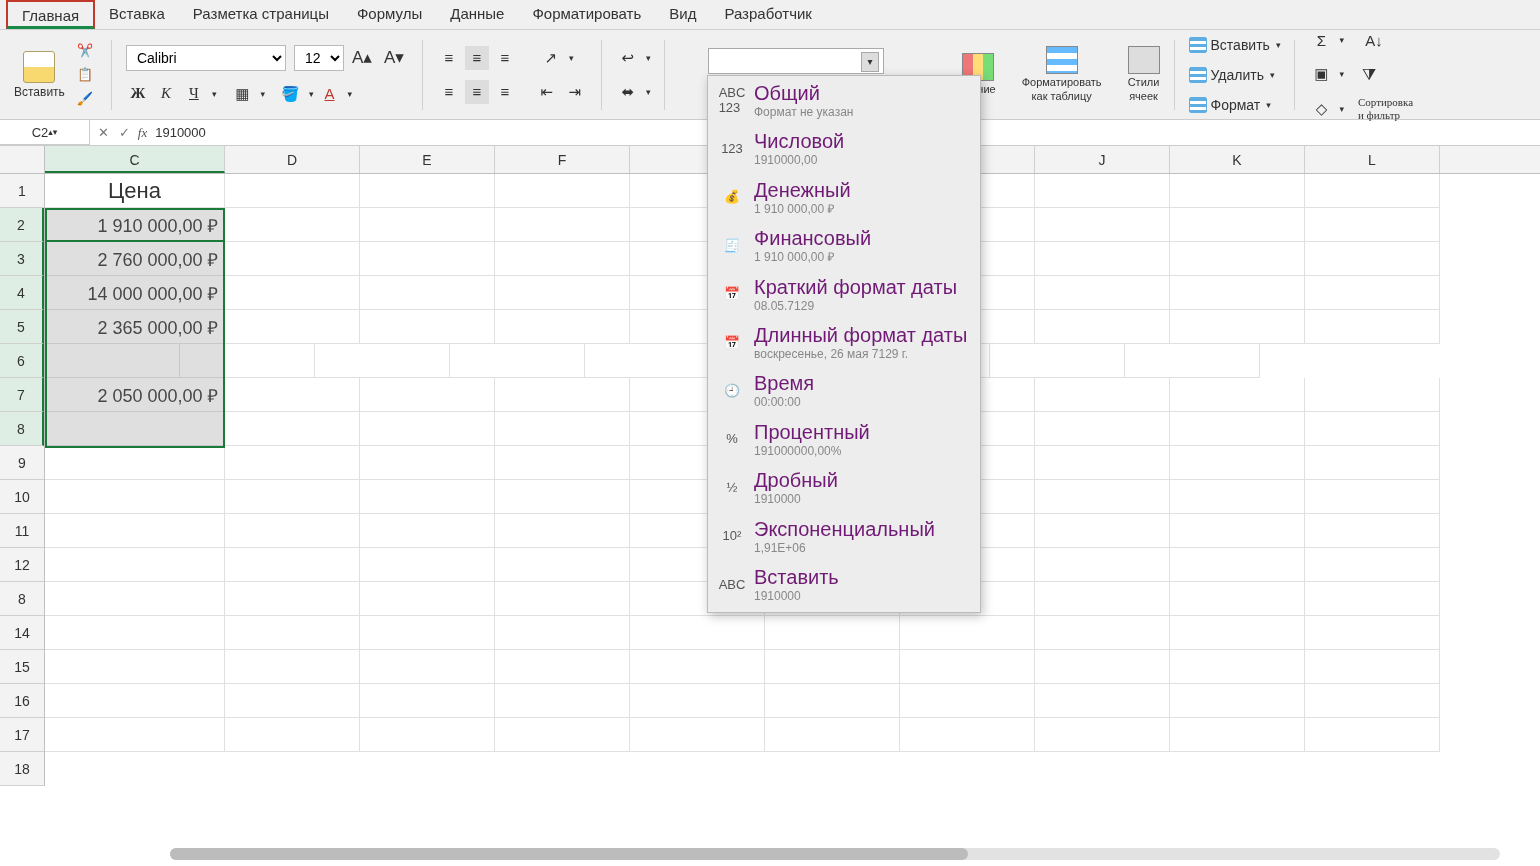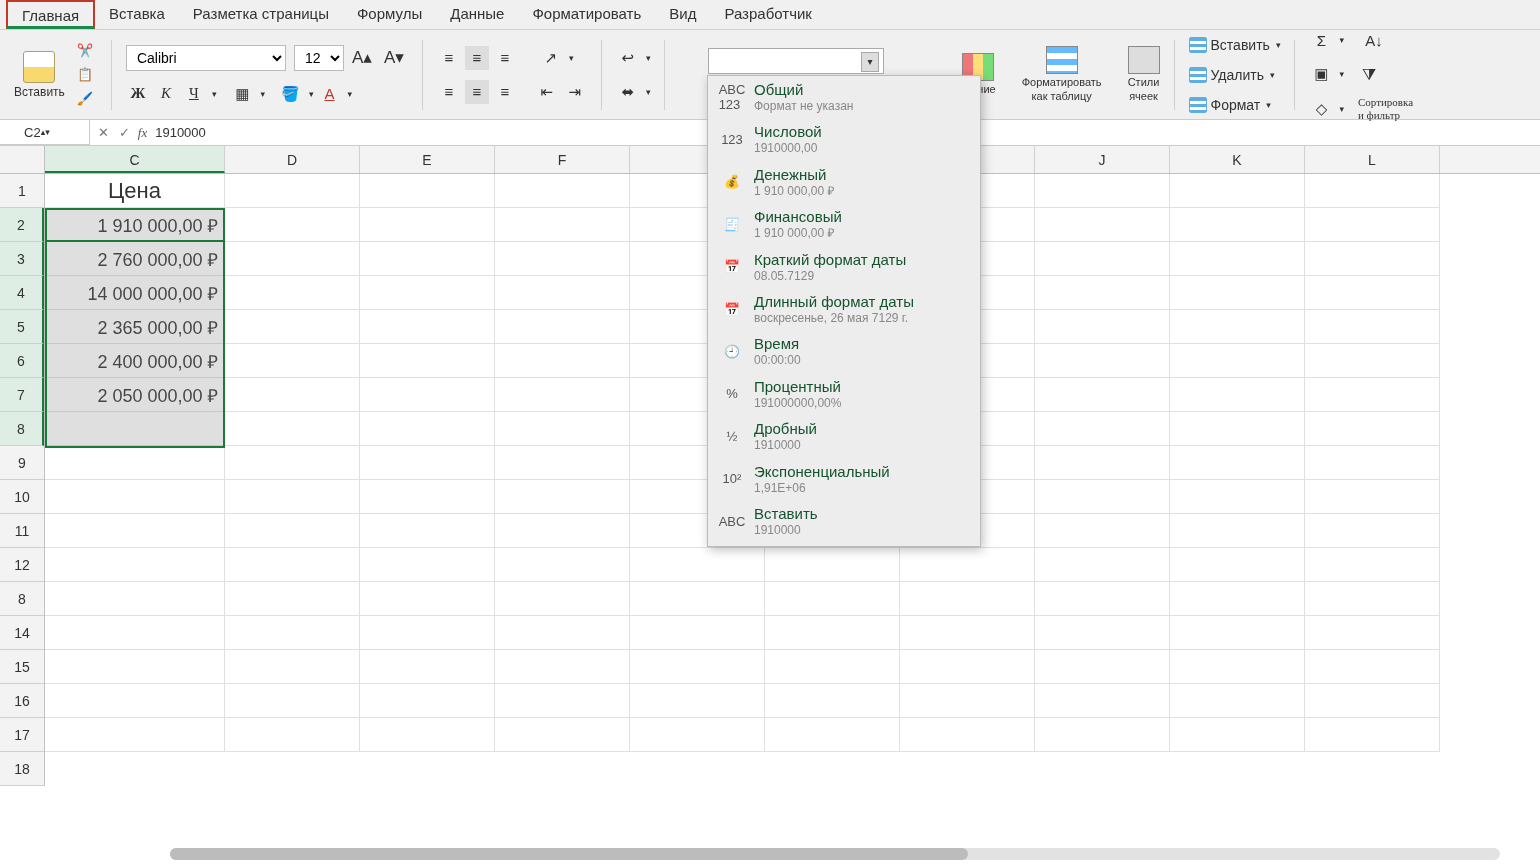--- a/index.html
+++ b/index.html
@@ -149,21 +149,21 @@
     background: #fff;
   }
   .name-box {
     width: 90px;
     border: 1px solid #ccc;
     border-top:none; border-left:none;
     height: 100%;
     padding: 0 24px;
     font-size: 13px;
     display:flex; align-items:center;
-    justify-content:flex-start;
+    justify-content:center;
   }
   .fx-btns { display:flex; gap:10px; padding:0 8px; color:#777; }
   .fx-label { font-style: italic; font-family:'Times New Roman',serif; color:#555; margin-right:8px;}
   .fx-val { font-size:13px; }
 
   
   .grid {
     position: relative;
     width: 100%;
     height: calc(100% - 30px - 90px - 26px);
@@ -258,21 +258,21 @@
     display:flex; align-items:center;
     gap:10px; padding:5px 12px;
     cursor:pointer;
   }
   .dd-icon {
     width:24px; height:24px;
     display:flex; align-items:center; justify-content:center;
     font-size:13px; color:#555;
   }
   .dd-text { display:flex; flex-direction:column; line-height:1.2; }
-  .dd-title { font-size:15px; color:#14532d; }
+  .dd-title { font-size:20px; color:#701a75; }
   .dd-sub { font-size:12px; color:#888; }
   .dd-more {
     margin:6px 10px 4px 10px;
     background:#bdbdbd;
     color:#333;
     text-align:center;
     padding:9px 0;
     border:2px solid #b63c2a;
     box-shadow: 0 0 2px #b63c2a;
     font-size:15px;
@@ -541,21 +541,20 @@
           <div class="cell"></div>
           <div class="cell"></div>
           <div class="cell"></div>
           <div class="cell"></div>
           <div class="cell"></div>
           <div class="cell"></div>
           <div class="cell"></div>
           <div class="cell"></div>
         </div>
         <div class="cell-row">
-          <div class="cell colC">2 400 000,00 ₽</div>
           <div class="cell"></div>
           <div class="cell"></div>
           <div class="cell"></div>
           <div class="cell"></div>
           <div class="cell"></div>
           <div class="cell"></div>
           <div class="cell"></div>
           <div class="cell"></div>
           <div class="cell"></div>
         </div>

